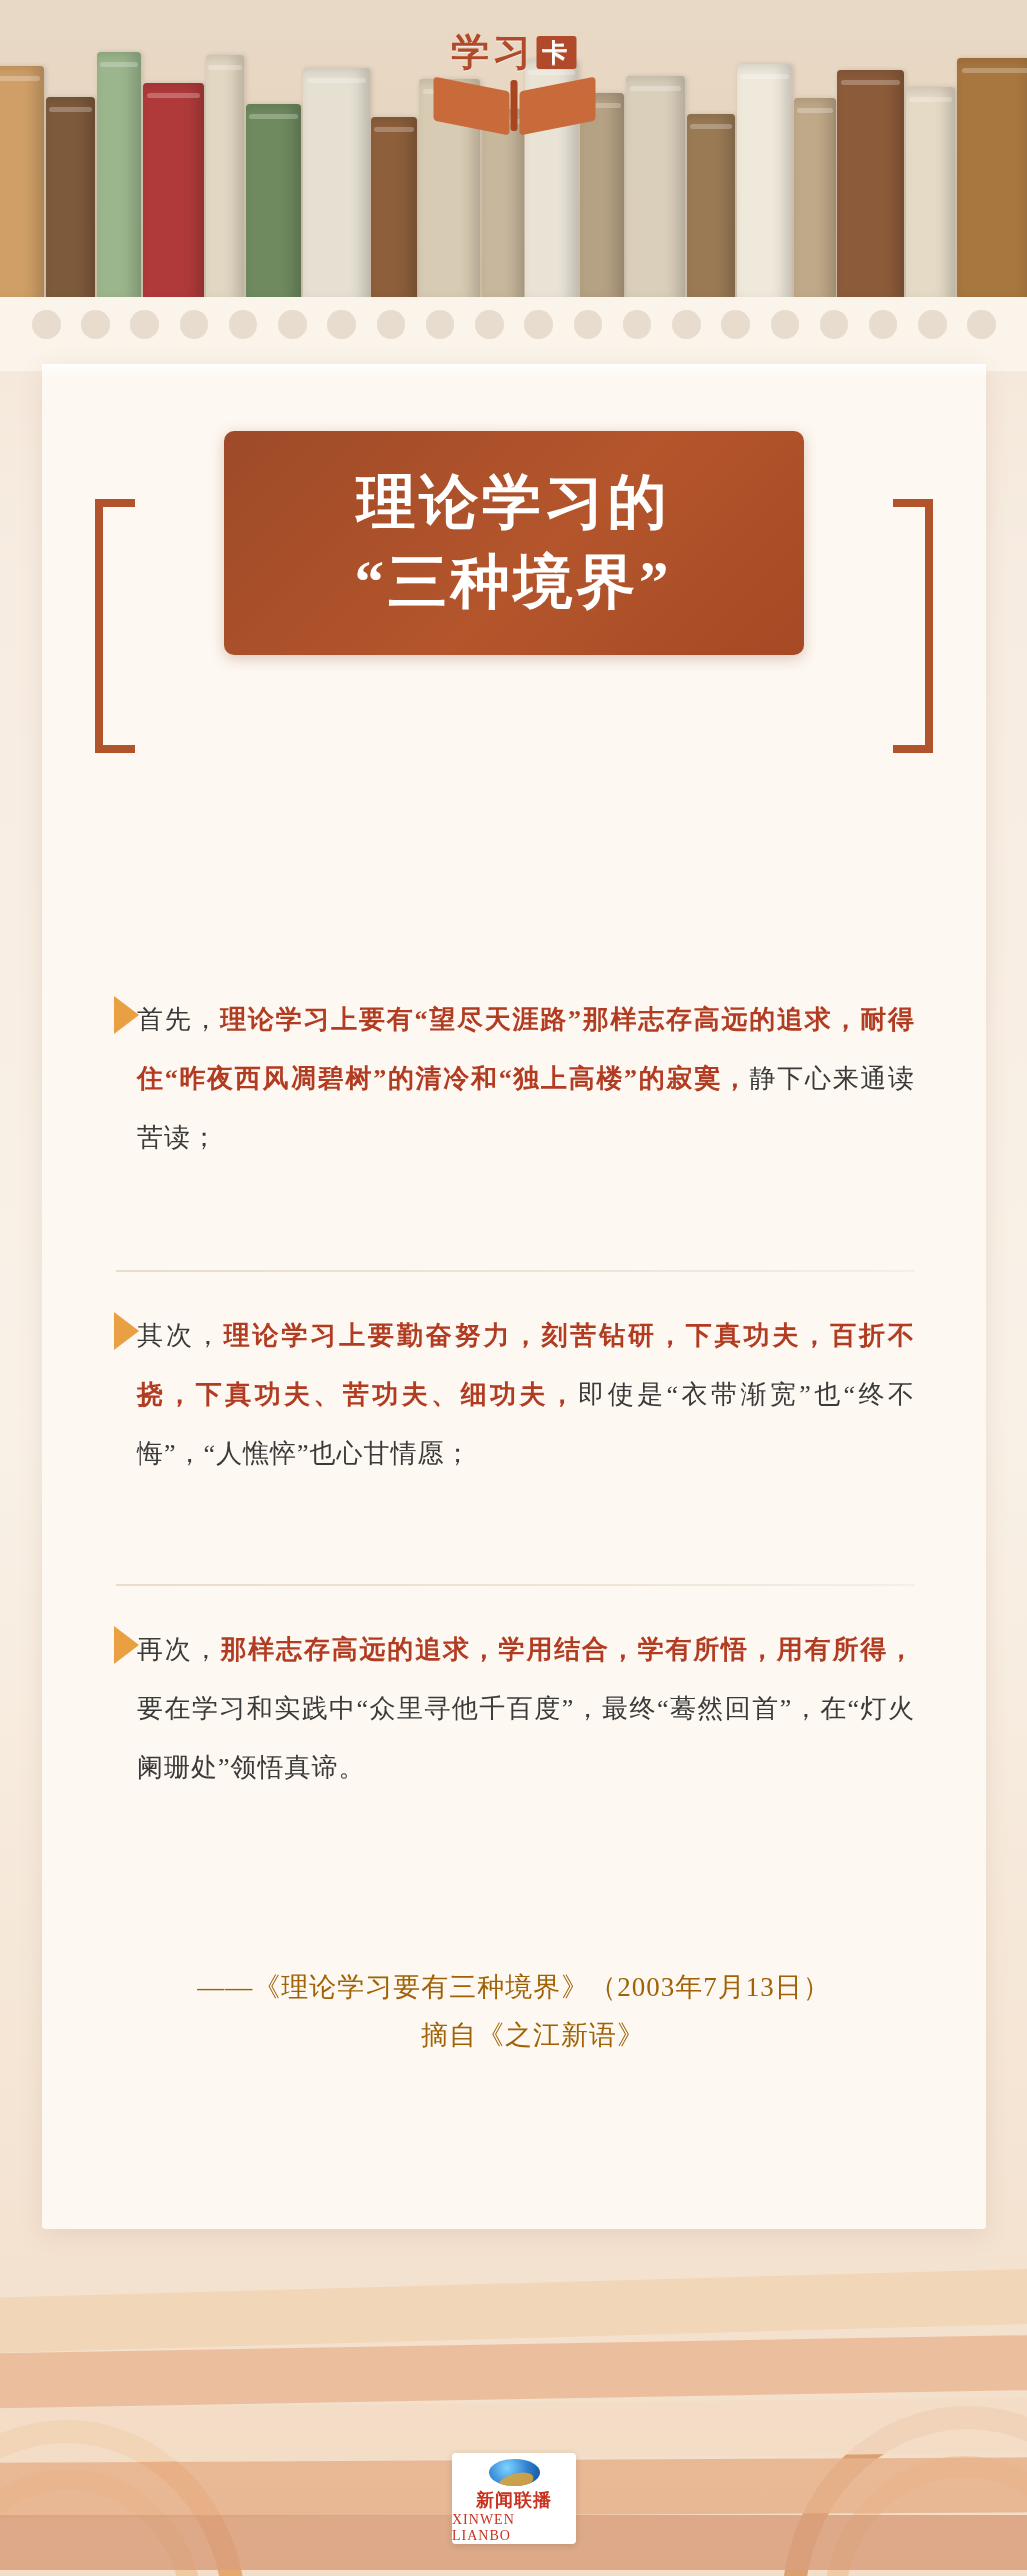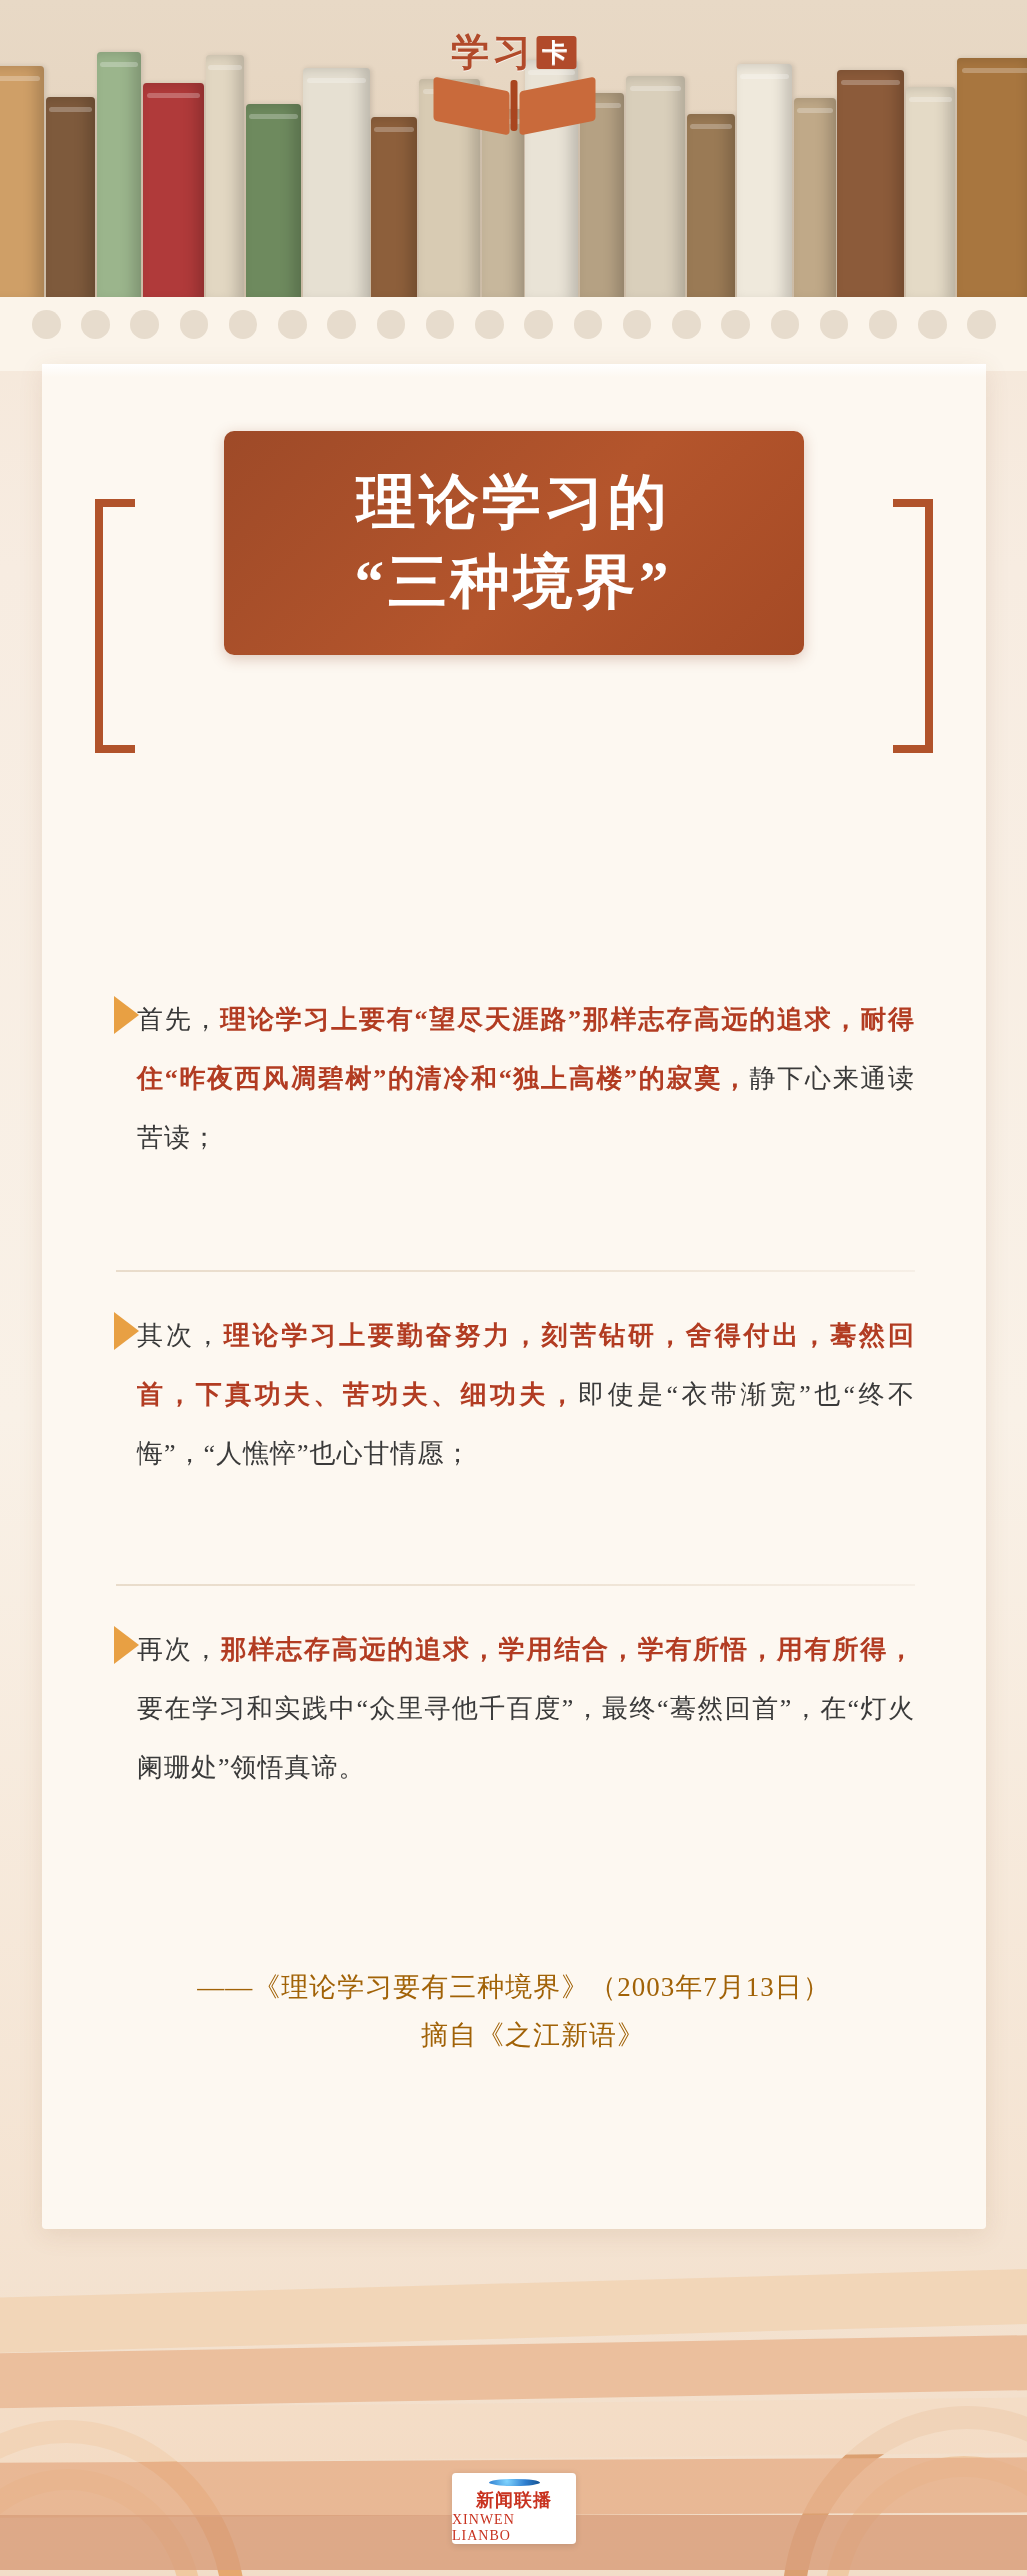--- a/index.html
+++ b/index.html
@@ -155,21 +155,21 @@
     position:absolute;left:-38px;width:1123px;height:55px;border-radius:38px;
     opacity:.85;
   }
   .fan{
     position:absolute;border-radius:50% 50% 0 0 / 100% 100% 0 0;
     border-style:solid;border-bottom:none;
   }
 
   .cctv{
     position:absolute;left:50%;transform:translateX(-50%);bottom:32px;
-    width:124px;height:71px;background:#fff;border-radius:3.8px;
+    width:124px;height:91px;background:#fff;border-radius:3.8px;
     box-shadow:0 1.9px 7.6px rgba(0,0,0,.12);
     display:flex;flex-direction:column;align-items:center;justify-content:flex-start;
     padding-top:5.7px;box-sizing:border-box;
   }
   .cctv .globe{
     width:51px;height:51px;border-radius:50%;
     background:radial-gradient(circle at 35% 32%,#7fd4ff 0%,#2f7fd0 55%,#14518f 100%);
     position:relative;overflow:hidden;
   }
   .cctv .globe:before{
@@ -255,21 +255,21 @@
     </div>
 
     <div class="para p1">
       <span class="tri"></span>
       <div class="txt"><span>首先，</span><b>理论学习上要有“望尽天涯路”那样志存高远的追求，耐得住“昨夜西风凋碧树”的清冷和“独上高楼”的寂寞，</b><span>静下心来通读苦读；</span></div>
     </div>
     <div class="hr hr1"></div>
 
     <div class="para p2">
       <span class="tri"></span>
-      <div class="txt"><span>其次，</span><b>理论学习上要勤奋努力，刻苦钻研，舍得付出，蓦然回首，下真功夫、苦功夫、细功夫，</b><span>即使是“衣带渐宽”也“终不悔”，“人憔悴”也心甘情愿；</span></div>
+      <div class="txt"><span>其次，</span><b>理论学习上要勤奋努力，刻苦钻研，下真功夫，百折不挠，下真功夫、苦功夫、细功夫，</b><span>即使是“衣带渐宽”也“终不悔”，“人憔悴”也心甘情愿；</span></div>
     </div>
     <div class="hr hr2"></div>
 
     <div class="para p3">
       <span class="tri"></span>
       <div class="txt"><span>再次，</span><b>那样志存高远的追求，学用结合，学有所悟，用有所得，</b><span>要在学习和实践中“众里寻他千百度”，最终“蓦然回首”，在“灯火阑珊处”领悟真谛。</span></div>
     </div>
 
     <div class="source">
       <div>——《理论学习要有三种境界》（2003年7月13日）</div>

